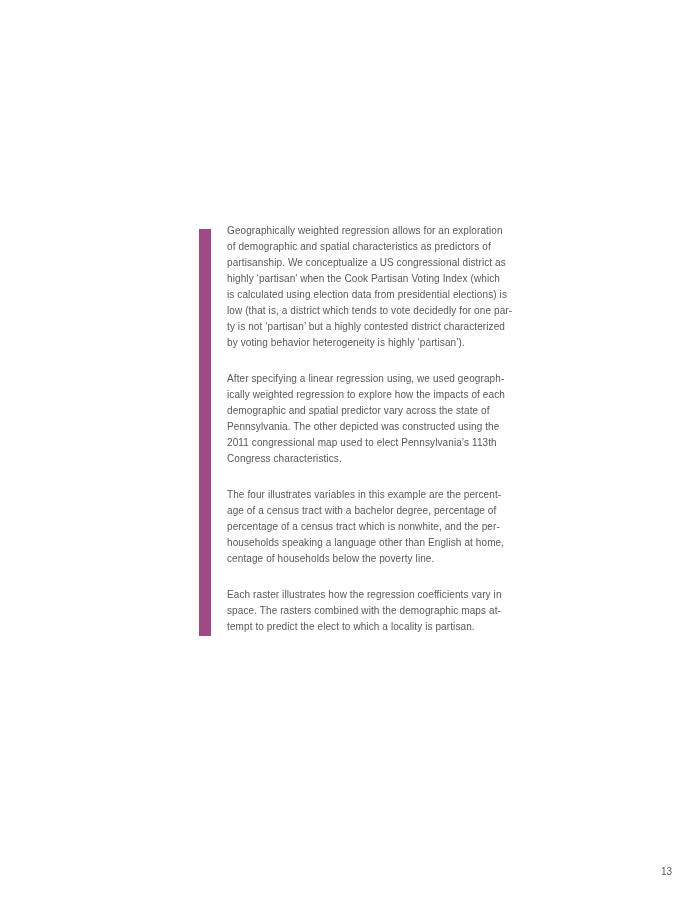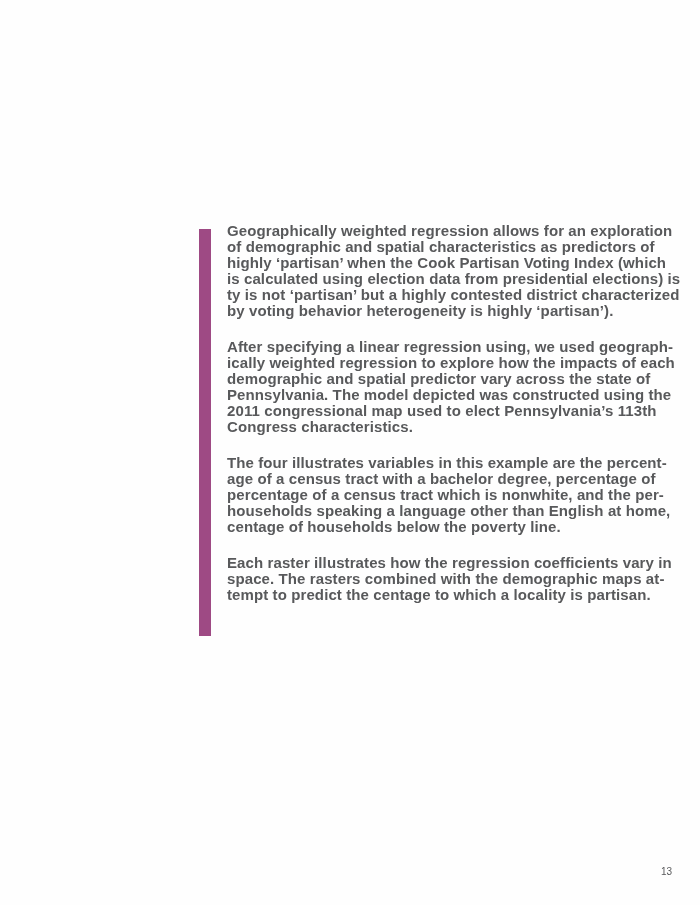--- a/index.html
+++ b/index.html
@@ -26,24 +26,23 @@
     width: 12px;
     height: 407px;
     background: var(--accent, #9e4a84);
   }
   .text-column {
     position: absolute;
     left: 227px;
     top: 223px;
     width: 440px;
     color: var(--text, #58595b);
-    font-size: 15px;
+    font-size: 10px;
     line-height: 16px;
     letter-spacing: 0.1px;
-    font-weight: bold;
   }
   .text-column p {
     margin: 0 0 20px 0;
     padding: 0;
   }
   .text-column .line {
     display: block;
     white-space: nowrap;
   }
   .page-number {
@@ -60,46 +59,48 @@
 
 <div class="page">
 
   <div class="accent-bar"></div>
 
   <div class="text-column">
 
     <p>
       <span class="line">Geographically weighted regression allows for an exploration</span>
       <span class="line">of demographic and spatial characteristics as predictors of</span>
+      <span class="line">partisanship. We conceptualize a US congressional district as</span>
       <span class="line">highly ‘partisan’ when the Cook Partisan Voting Index (which</span>
       <span class="line">is calculated using election data from presidential elections) is</span>
+      <span class="line">low (that is, a district which tends to vote decidedly for one par-</span>
       <span class="line">ty is not ‘partisan’ but a highly contested district characterized</span>
       <span class="line">by voting behavior heterogeneity is highly ‘partisan’).</span>
     </p>
 
     <p>
       <span class="line">After specifying a linear regression using, we used geograph-</span>
       <span class="line">ically weighted regression to explore how the impacts of each</span>
       <span class="line">demographic and spatial predictor vary across the state of</span>
-      <span class="line">Pennsylvania. The model depicted was constructed using the</span>
+      <span class="line">Pennsylvania. The other depicted was constructed using the</span>
       <span class="line">2011 congressional map used to elect Pennsylvania’s 113th</span>
       <span class="line">Congress characteristics.</span>
     </p>
 
     <p>
       <span class="line">The four illustrates variables in this example are the percent-</span>
       <span class="line">age of a census tract with a bachelor degree, percentage of</span>
       <span class="line">percentage of a census tract which is nonwhite, and the per-</span>
       <span class="line">households speaking a language other than English at home,</span>
       <span class="line">centage of households below the poverty line.</span>
     </p>
 
     <p>
       <span class="line">Each raster illustrates how the regression coefficients vary in</span>
       <span class="line">space. The rasters combined with the demographic maps at-</span>
-      <span class="line">tempt to predict the centage to which a locality is partisan.</span>
+      <span class="line">tempt to predict the elect to which a locality is partisan.</span>
     </p>
 
   </div>
 
   <div class="page-number">13</div>
 
 </div>
 
 </body></html>

